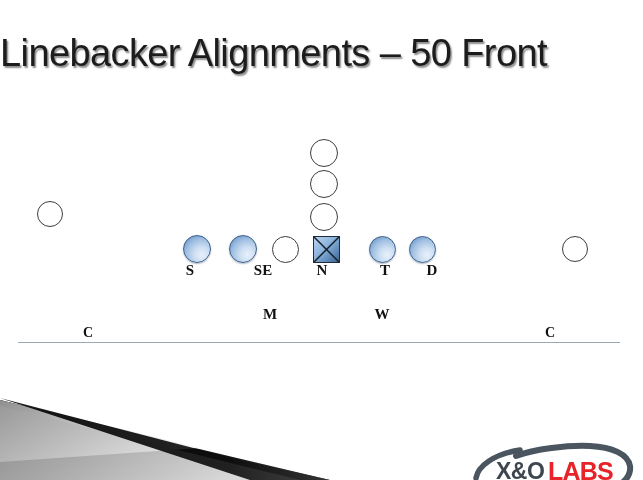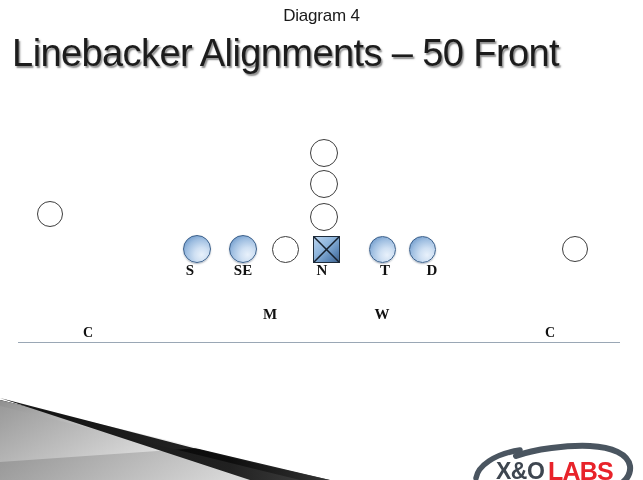--- a/index.html
+++ b/index.html
@@ -29,21 +29,21 @@
     font-size: 17px;
     font-weight: 400;
     color: #1a1a1a;
     letter-spacing: -0.2px;
   }
   #main-title {
     position: absolute;
     left: 0;
     top: 32px;
     width: 559px;
-    text-align: right;
+    text-align: left;
     font-family: "Liberation Sans", sans-serif;
     font-size: 38px;
     font-weight: 400;
     color: #1c1c1c;
     letter-spacing: -0.6px;
     text-shadow: 1.5px 1.5px 1.6px rgba(120,120,120,0.85);
     white-space: nowrap;
   }
 
   
@@ -152,21 +152,20 @@
     font-size: 8.5px;
     fill: #4a525c;
     letter-spacing: -0.1px;
   }
 </style>
 </head>
 <body>
 
 <div id="slide">
 
-  <div id="diagram-label">Diagram 4</div>
 
   <div id="main-title">Linebacker Alignments – 50 Front</div>
 
   <div id="field">
 
     <div class="sideline" style="left:18px; top:342px; width:602px;"></div>
 
     <div class="player circle-open" style="left:37px; top:201px; width:26px; height:26px;"></div>
 
     <div class="player circle-open" style="left:310px; top:139px; width:28px; height:28px;"></div>
@@ -189,21 +188,21 @@
         <line x1="27" y1="0" x2="0" y2="27" stroke="#16212e" stroke-width="1.6"></line>
       </svg>
     </div>
 
     <div class="player circle-blue" style="left:369px; top:236px; width:27px; height:27px;"></div>
 
     <div class="player circle-blue" style="left:409px; top:236px; width:27px; height:27px;"></div>
 
     <div class="plabel" style="left:180px; top:262px; width:20px;">S</div>
 
-    <div class="plabel" style="left:228px; top:262px; width:30px;">SE</div>
+    <div class="plabel" style="left:248px; top:262px; width:30px;">SE</div>
 
     <div class="plabel" style="left:312px; top:262px; width:20px;">N</div>
 
     <div class="plabel" style="left:375px; top:262px; width:20px;">T</div>
 
     <div class="plabel" style="left:422px; top:262px; width:20px;">D</div>
 
     <div class="lb-label" style="left:260px; top:306px; width:20px;">M</div>
 
     <div class="lb-label" style="left:371px; top:306px; width:22px;">W</div>

